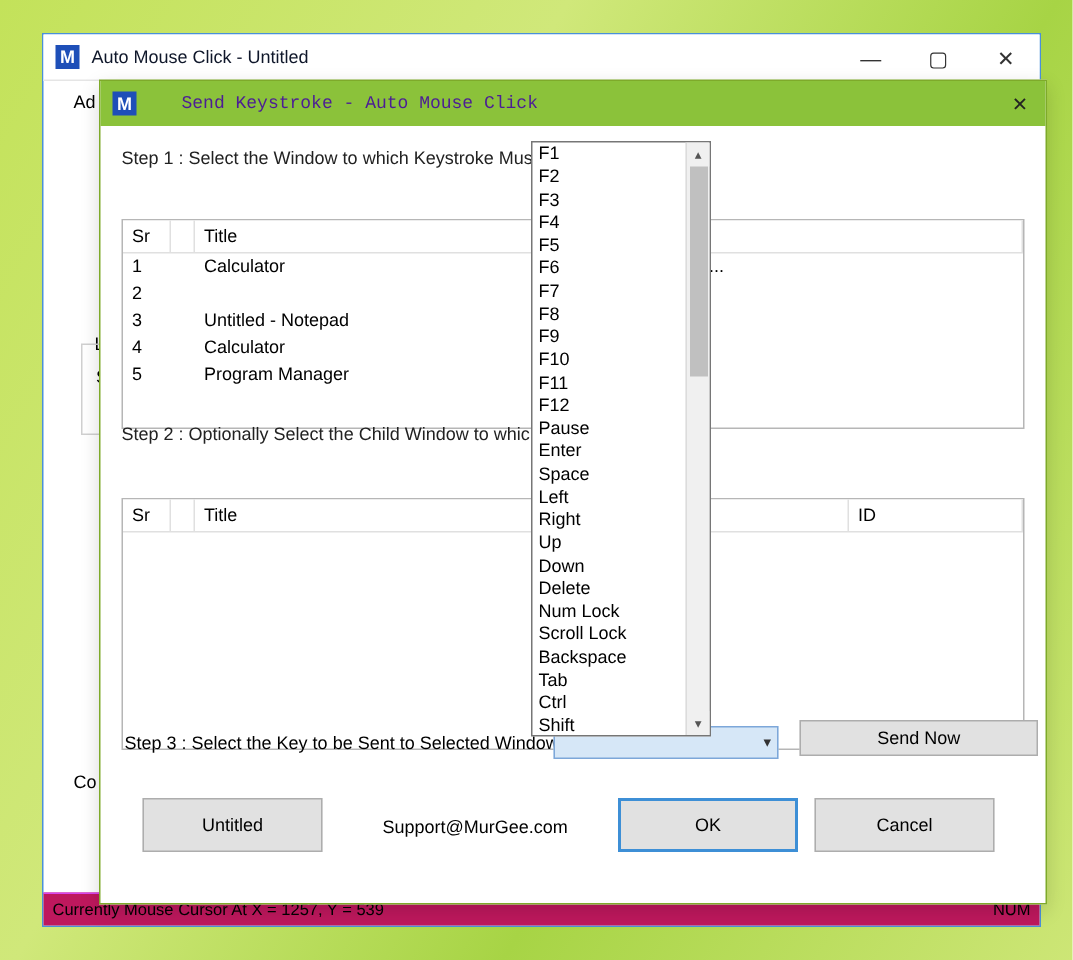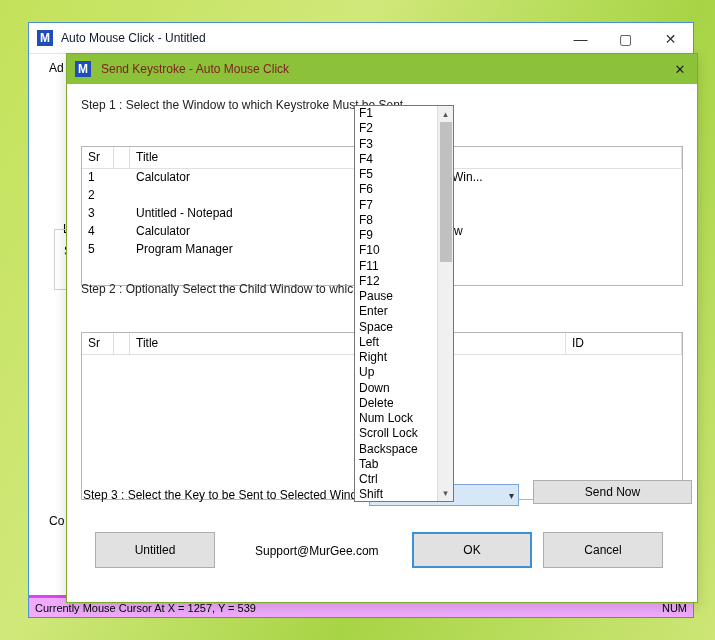--- a/index.html
+++ b/index.html
@@ -35,37 +35,37 @@
     position: absolute; left: 25px; top: 175px; width: 20px; height: 61px;
     border: 1px solid #d0d0d0;
   }
   .main-group-label {
     position: absolute; left: 30px; top: 168px; background: #fff; padding: 0 4px; font-size: 12px;
   }
   .main-group-s { position: absolute; left: 35px; top: 190px; font-size: 12px; }
   .main-label-c { position: absolute; left: 20px; top: 460px; font-size: 12px; }
   .main-status {
     position: absolute; left: 0; bottom: 0; right: 0; height: 22px;
-    border-top: 3px solid #d946ef; background: #f0abfc; font-size: 11px;
+    border-top: 1px solid #d946ef; background: #be185d; font-size: 11px;
     display: flex; align-items: center; padding: 0 6px; justify-content: space-between;
   }
   .side-buttons { position: absolute; right: 8px; top: 36px; width: 12px; }
   .side-btn { width: 12px; height: 24px; border: 1px solid #c0c0c0; margin-bottom: 8px; background:#efefef; }
 
   
   .dialog {
     position: absolute; left: 66px; top: 53px; width: 632px; height: 550px;
     background: #ffffff; border: 1px solid #7eaa2a;
     box-shadow: 0 4px 12px rgba(0,0,0,0.15);
   }
   .dlg-titlebar {
     height: 30px; background: #8bc23a; display: flex; align-items: center;
     padding: 0 8px; position: relative;
   }
-  .dlg-title { color: #7f1d1d; font-size: 12px; margin-left: 2px; }
+  .dlg-title { color: #4c1d95; font-size: 12px; margin-left: 22px; font-family: Liberation Mono, monospace; }
   .dlg-close {
     position: absolute; right: 8px; top: 6px; width: 18px; height: 18px;
     display: flex; align-items: center; justify-content: center; font-size: 13px; color: #222;
   }
   .dlg-client { position: absolute; left: 14px; top: 38px; right: 14px; bottom: 14px; }
 
   .step-label { font-size: 12px; color: #222; margin-bottom: 4px; }
   .step1-label { position: absolute; left: 0; top: 6px; }
 
   .listview {
@@ -105,21 +105,21 @@
     font-size: 12px; display: flex; align-items: center; justify-content: center;
   }
   .btn-sendnow { left: 452px; top: 388px; width: 159px; height: 24px; }
   .btn-refresh { left: 14px; top: 440px; width: 120px; height: 36px; }
   .support { position: absolute; left: 174px; top: 452px; font-size: 12px; }
   .btn-ok { left: 331px; top: 440px; width: 120px; height: 36px; border: 2px solid #3d8fd6; background:#e1e1e1; }
   .btn-cancel { left: 462px; top: 440px; width: 120px; height: 36px; }
 
   
   .dropdown {
-    position: absolute; left: 354px; top: 105px; width: 100px; height: 397px;
+    position: absolute; left: 354px; top: 94px; width: 120px; height: 397px;
     background: #fff; border: 1px solid #767676; z-index: 50;
     font-size: 12px; overflow: hidden;
   }
   .dd-inner { width: 104px; height: 395px; overflow: hidden; }
   .dd-item { padding: 0 4px; height: 15.25px; line-height: 15.25px; white-space: nowrap; }
   .dd-scroll {
     position: absolute; right: 0; top: 0; width: 16px; bottom: 0; background: #f0f0f0;
     border-left: 1px solid #dcdcdc;
   }
   .dd-scroll .sbtn { height: 16px; background: #f0f0f0; display:flex; align-items:center; justify-content:center; font-size:9px; color:#555; }

